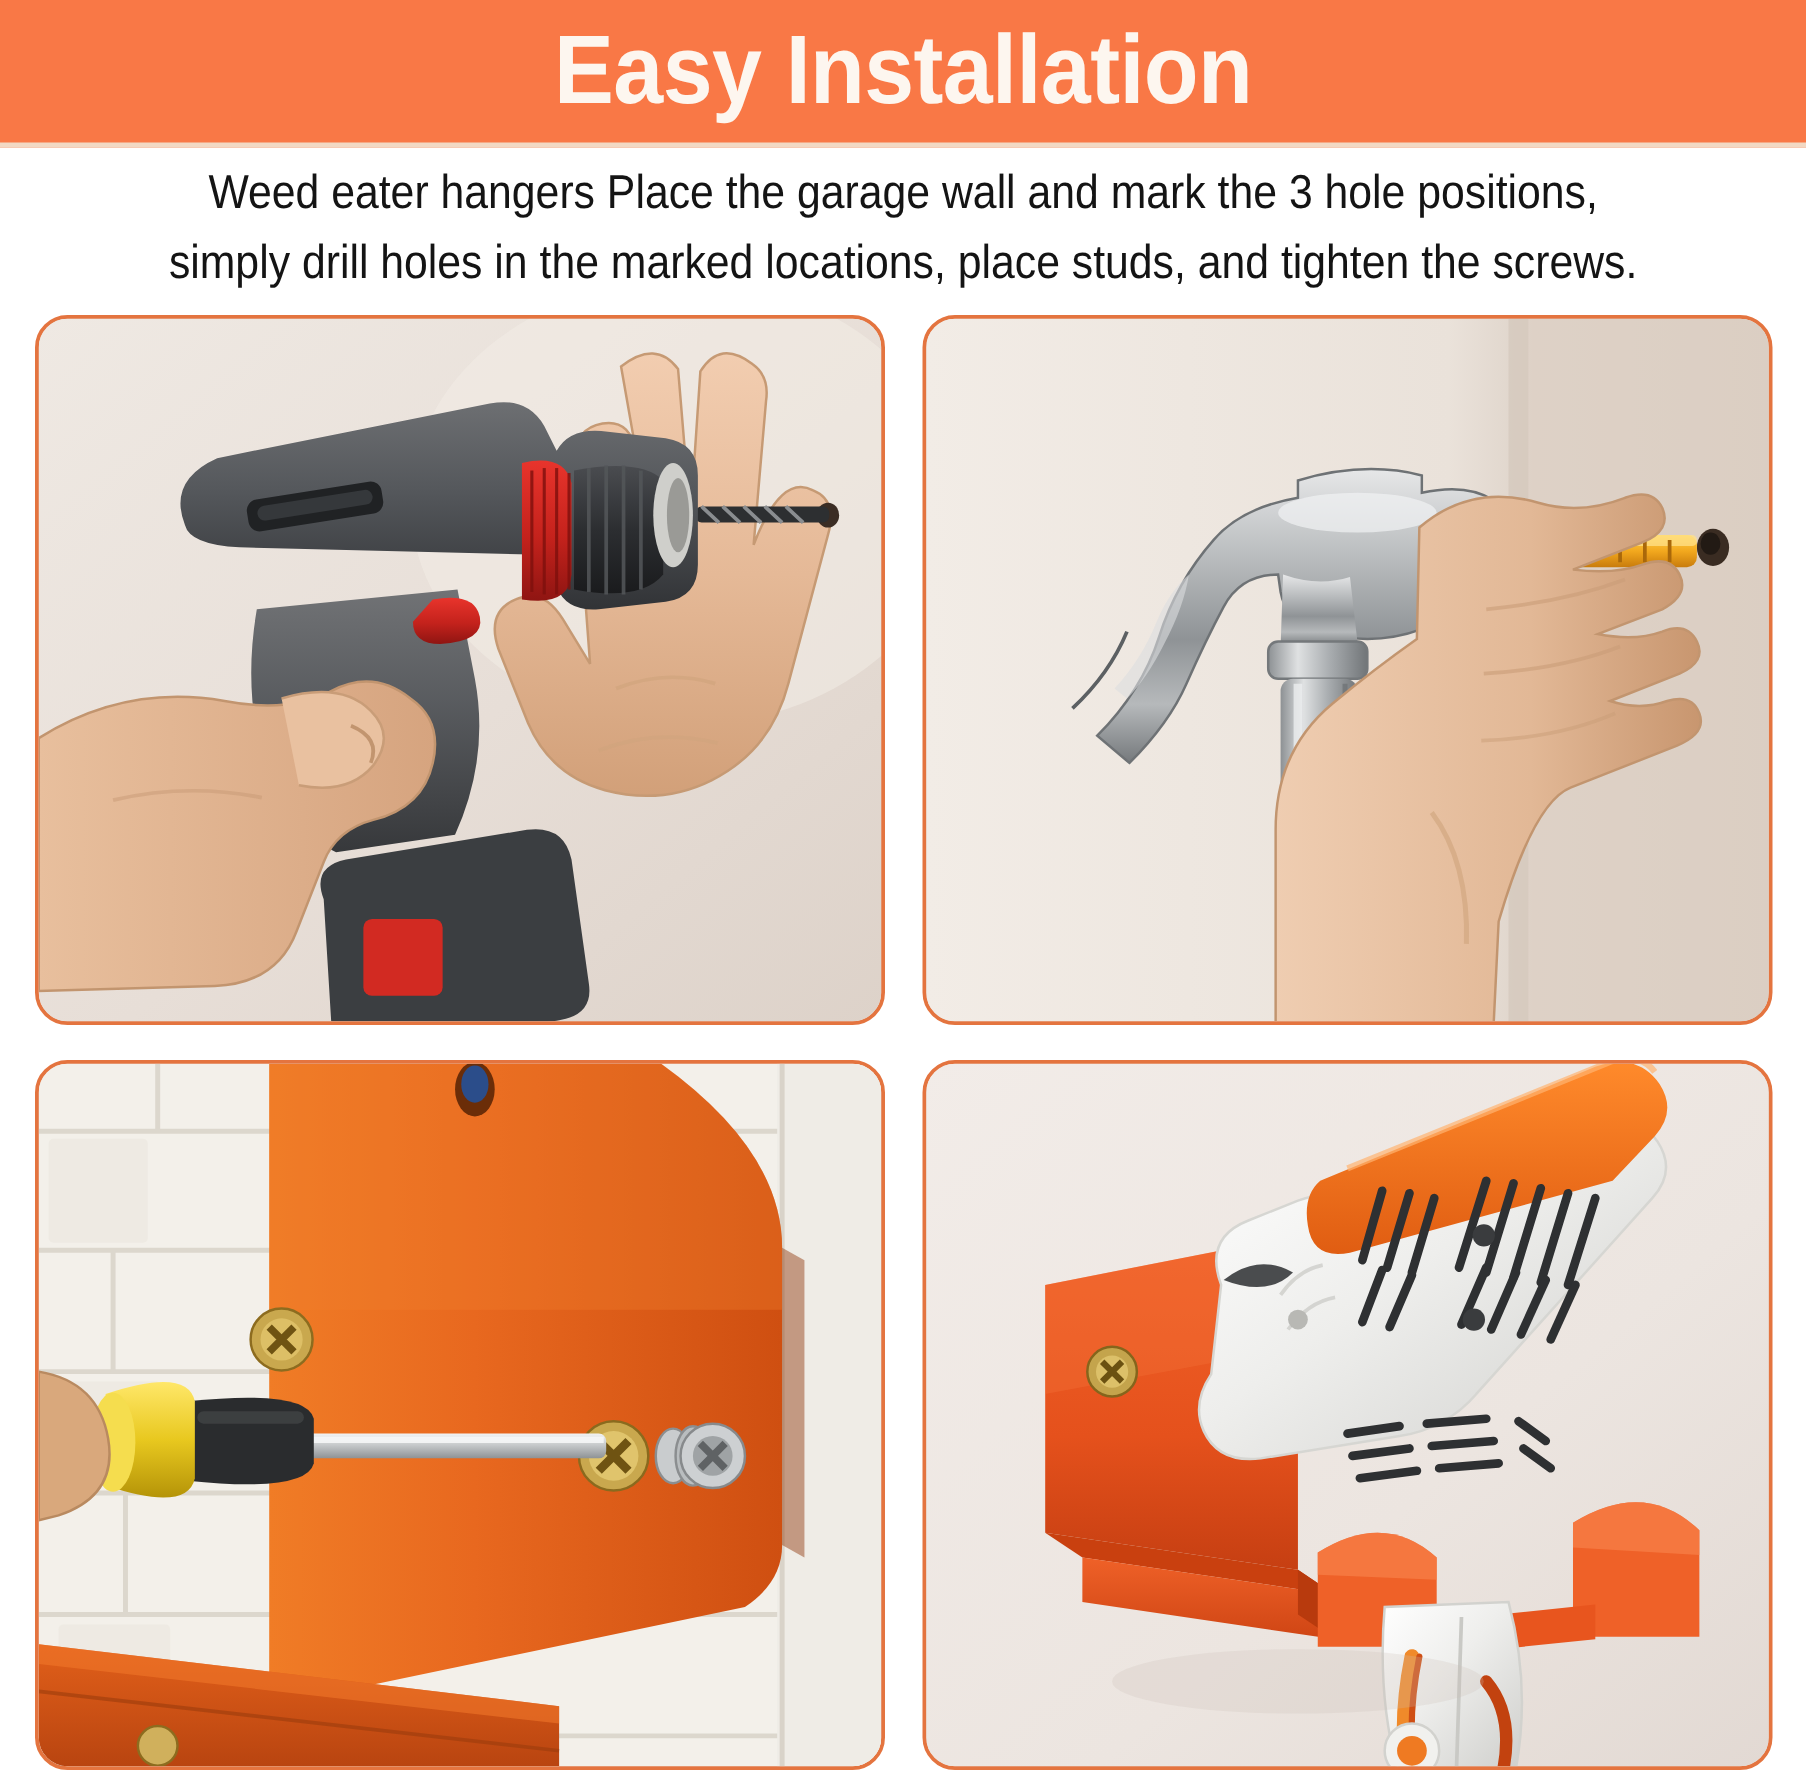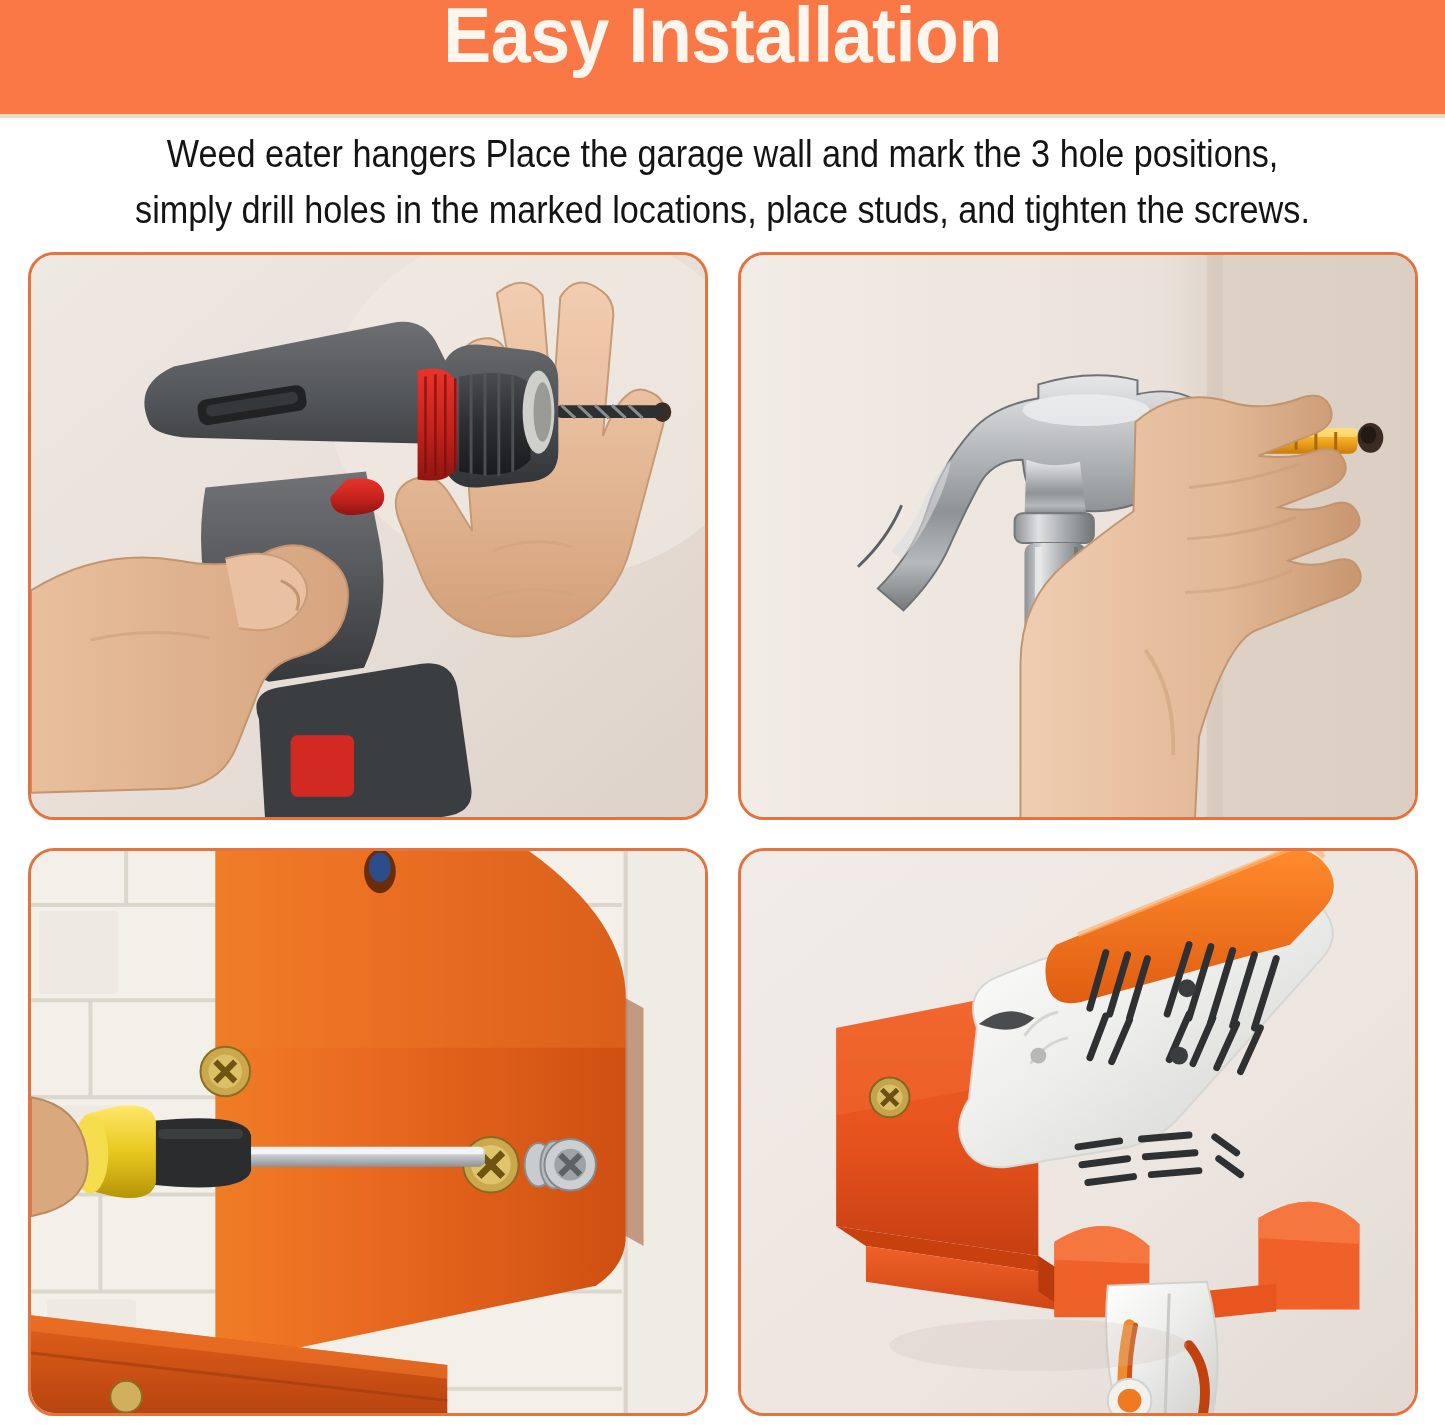--- a/index.html
+++ b/index.html
@@ -9,21 +9,21 @@
     font-family:"Liberation Sans",sans-serif;
     overflow:hidden;
   }
   .page{position:relative;width:1445px;height:1425px;background:#fff;}
 
   
   .header-band{
     position:absolute;left:0;top:0;width:1445px;height:118px;
     background:#f97846;
     border-bottom:4px solid #f2d9c4;
-    display:flex;align-items:flex-start;justify-content:center;
+    display:flex;align-items:center;justify-content:center;
     box-sizing:border-box;
   }
   .header-title{
     color:#fdf6ef;
     font-family:"Liberation Sans",sans-serif;
     font-size:78px;
     font-weight:700;
     letter-spacing:-0.5px;
     transform:scaleX(0.92);
     line-height:1;

